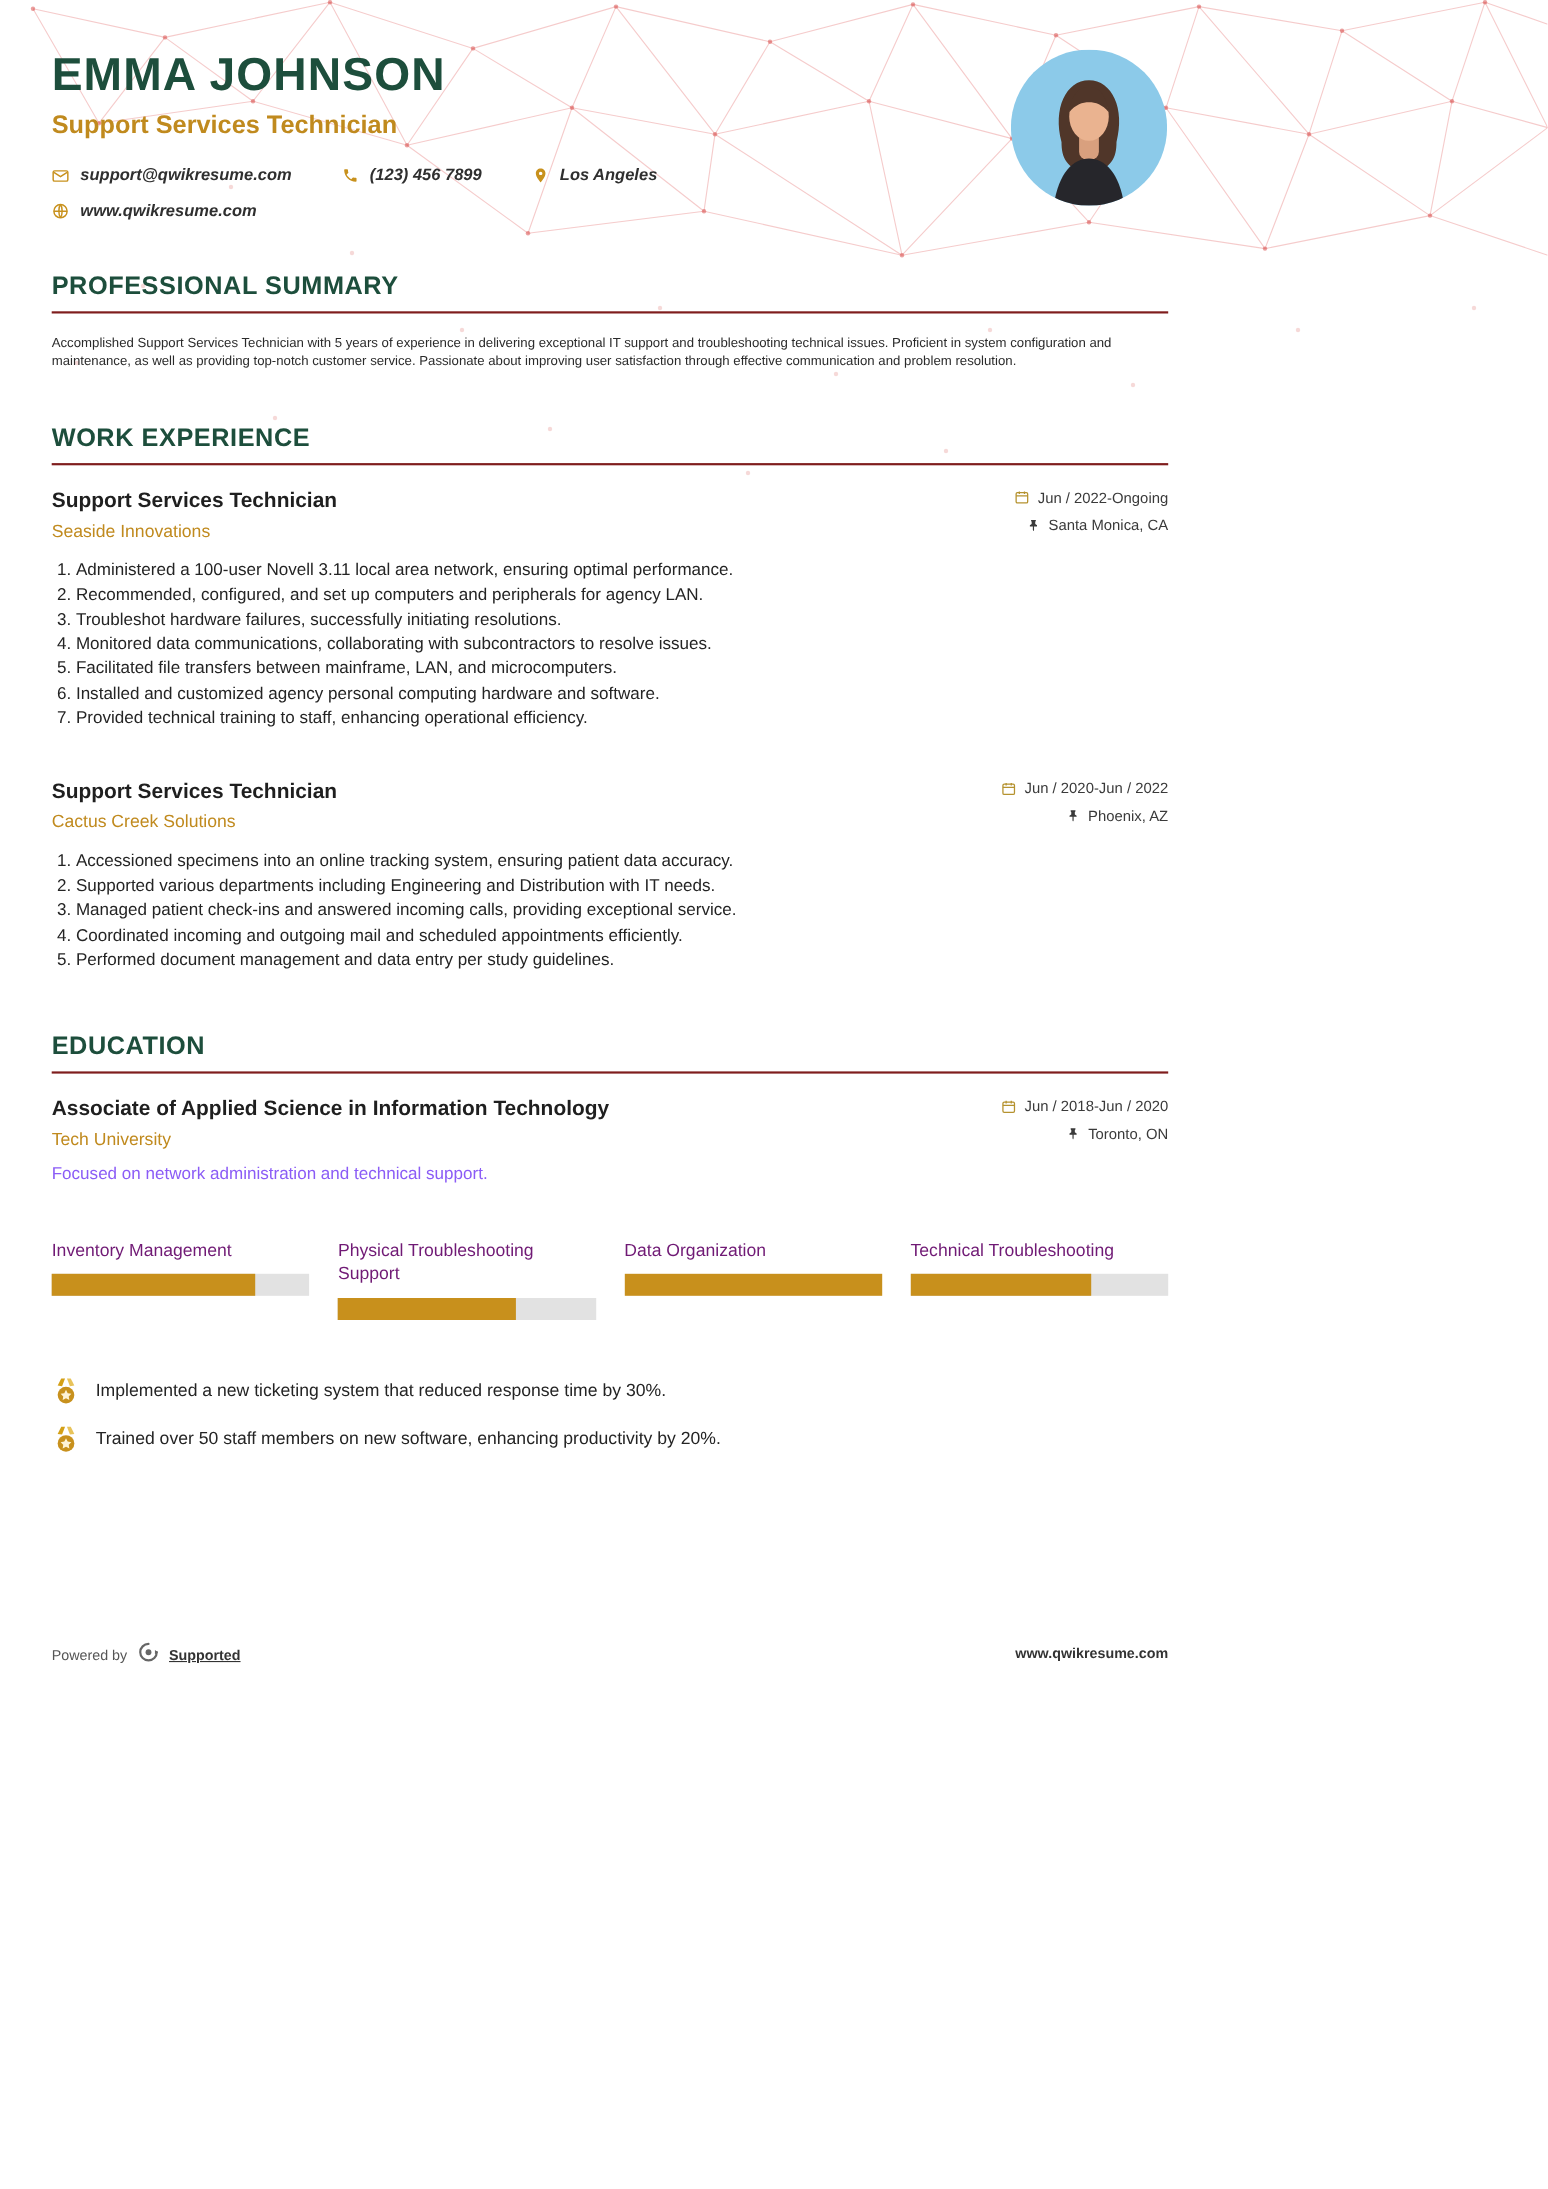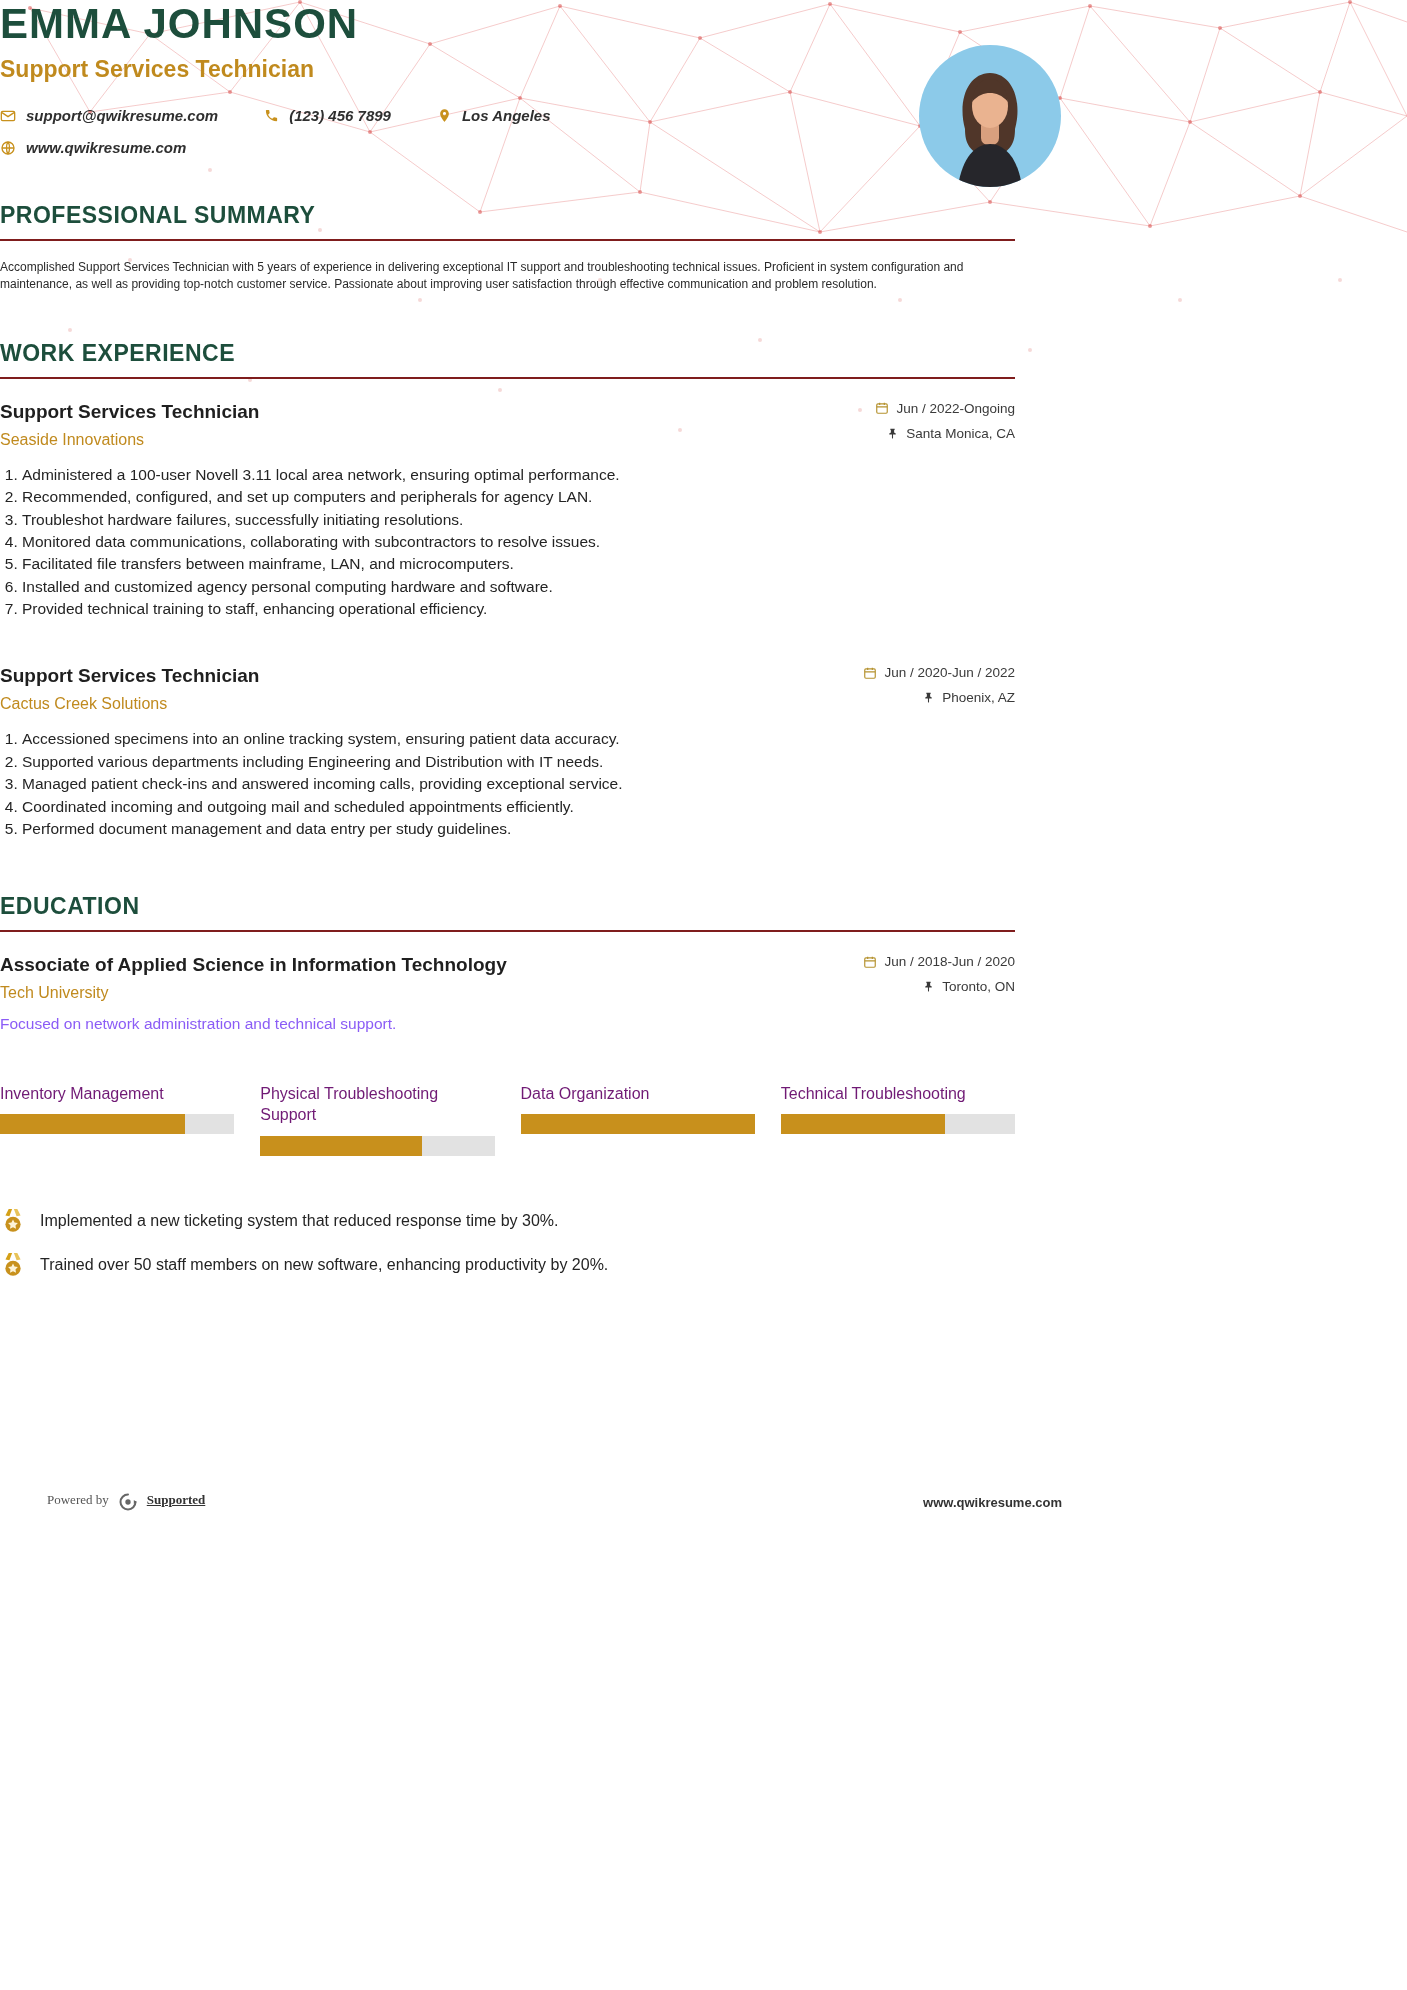--- a/index.html
+++ b/index.html
@@ -7,21 +7,21 @@
   html,body { background:#fff; }
   body { font-family:"Liberation Sans", sans-serif; color:#242424; }
   .page { position:relative; width:1407px; height:1990px; background:#ffffff; overflow:hidden; }
 
   .mesh { position:absolute; top:0; left:0; z-index:0; }
 
   .avatar { position:absolute; left:919px; top:45px; width:142px; height:142px;
             border-radius:50%; overflow:hidden; z-index:2; }
   .avatar svg { display:block; }
 
-  .content { position:relative; z-index:1; width:1015px; }
+  .content { position:relative; z-index:1; margin-left:47px; width:1015px; padding-top:44px; }
 
   .name  { font-size:42px; font-weight:bold; color:#1d4e3c; letter-spacing:1px; }
   .title { font-size:23px; font-weight:bold; color:#c08a1e; margin-top:8px; }
 
   .contact-row { display:flex; align-items:center; gap:46px; margin-top:24px;
                  font-size:15px; font-weight:bold; color:#2f2f2f;font-style:italic; }
   .contact-row + .contact-row { margin-top:15px; }
   .contact { display:flex; align-items:center; gap:10px; }
   .icon { color:#c8911d; display:inline-flex; }
   .icon svg { display:block; }
@@ -53,21 +53,21 @@
   .skill-bar { margin-top:10px; height:20px; background:#e2e2e2; }
   .skill-fill { display:block; height:100%; background:#c8901c; }
 
   .ach-list { margin-top:14px; }
   .ach-item { display:flex; align-items:center; gap:14px; margin-top:18px;
               font-size:16px; color:#242424; }
   .medal { display:inline-flex; }
 
   .footer { position:absolute; left:47px; top:1492px; width:1015px; z-index:1;
             display:flex; justify-content:space-between; align-items:center; }
-  .footer-left { display:flex; align-items:flex-start; gap:9px;font-family:Liberation Serif, serif; }
+  .footer-left { display:flex; align-items:flex-end; gap:9px; }
   .powered { font-size:13px; color:#555; }
   .brand { font-size:13px; font-weight:bold; color:#333; text-decoration:underline; cursor:pointer; }
   .footer-site { font-size:13px; font-weight:bold; color:#333; }
 </style>
 </head>
 <body>
 
 <div class="page">
 
   <svg class="mesh" width="1407" height="440" viewBox="0 0 1407 440">

